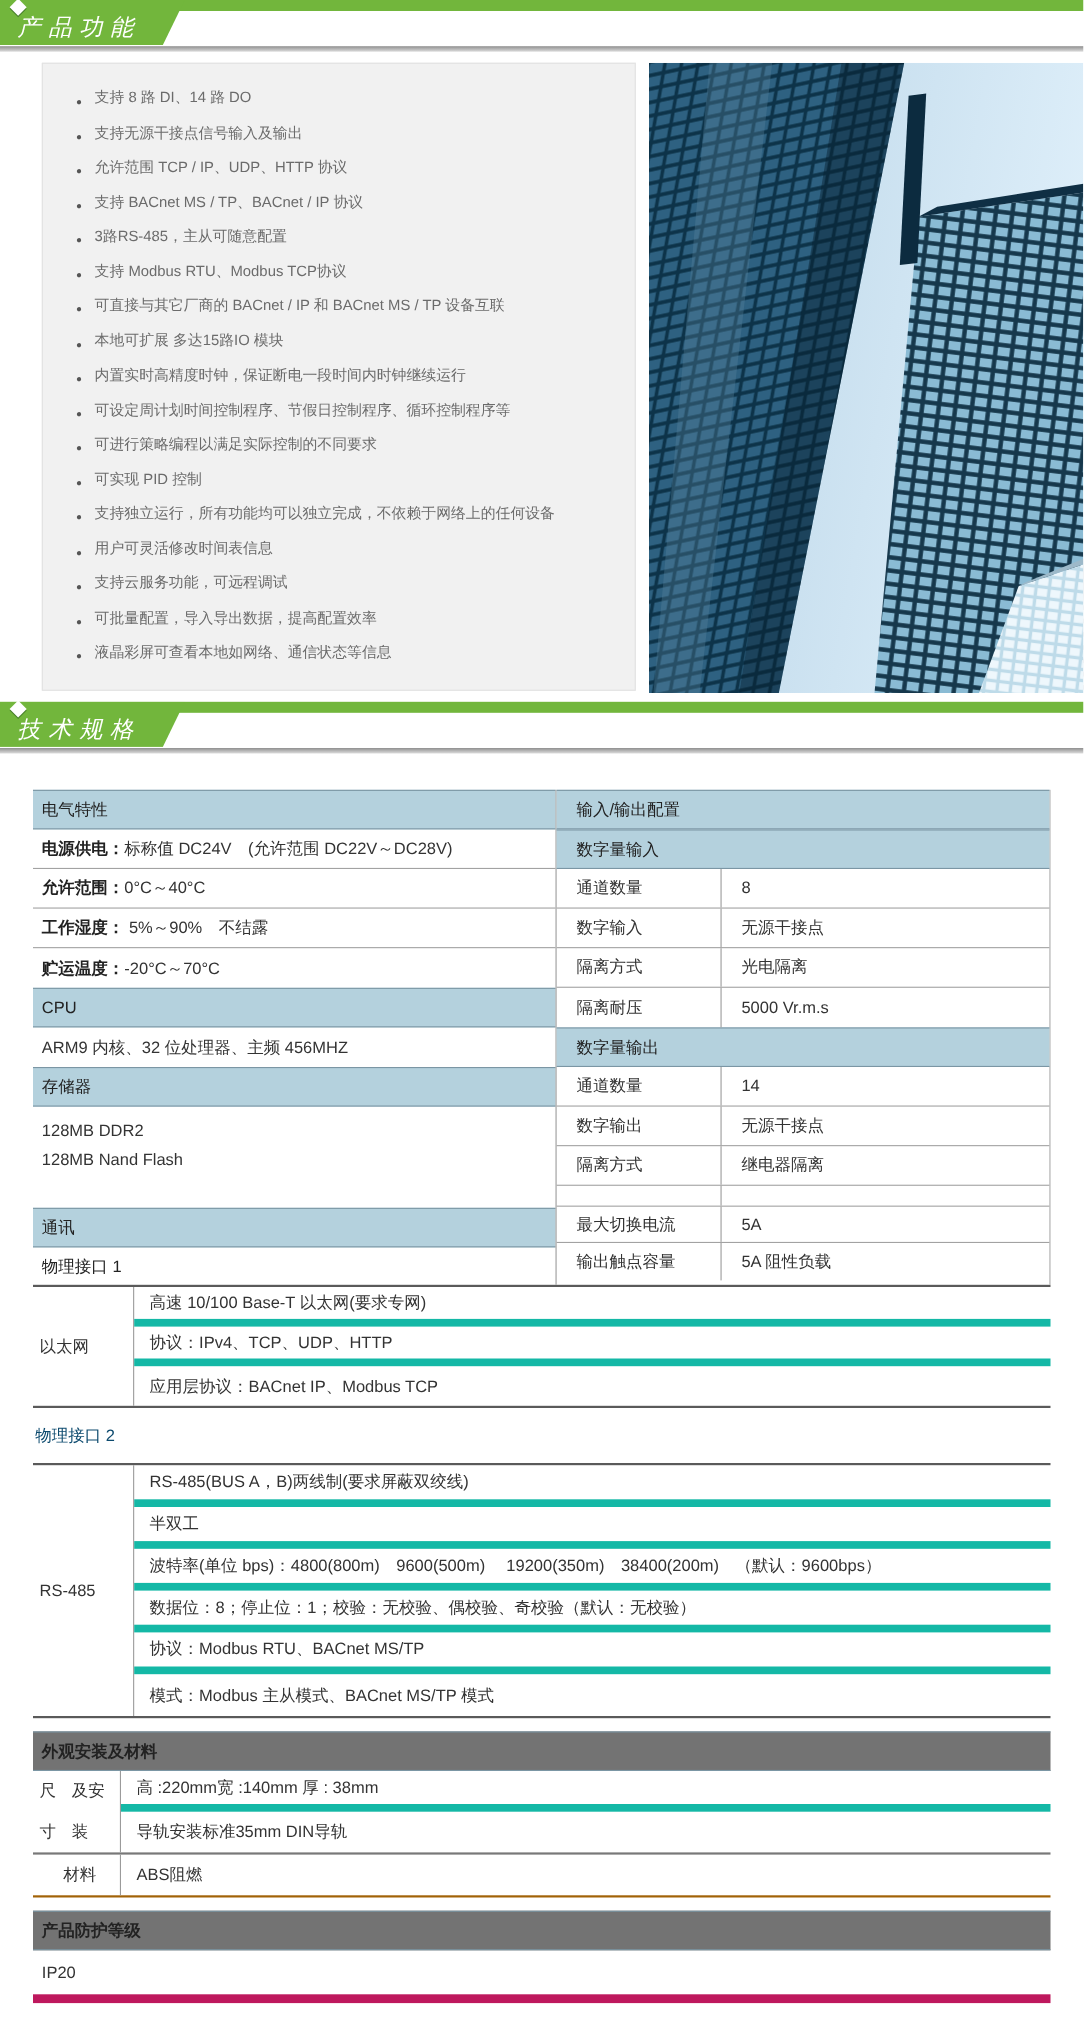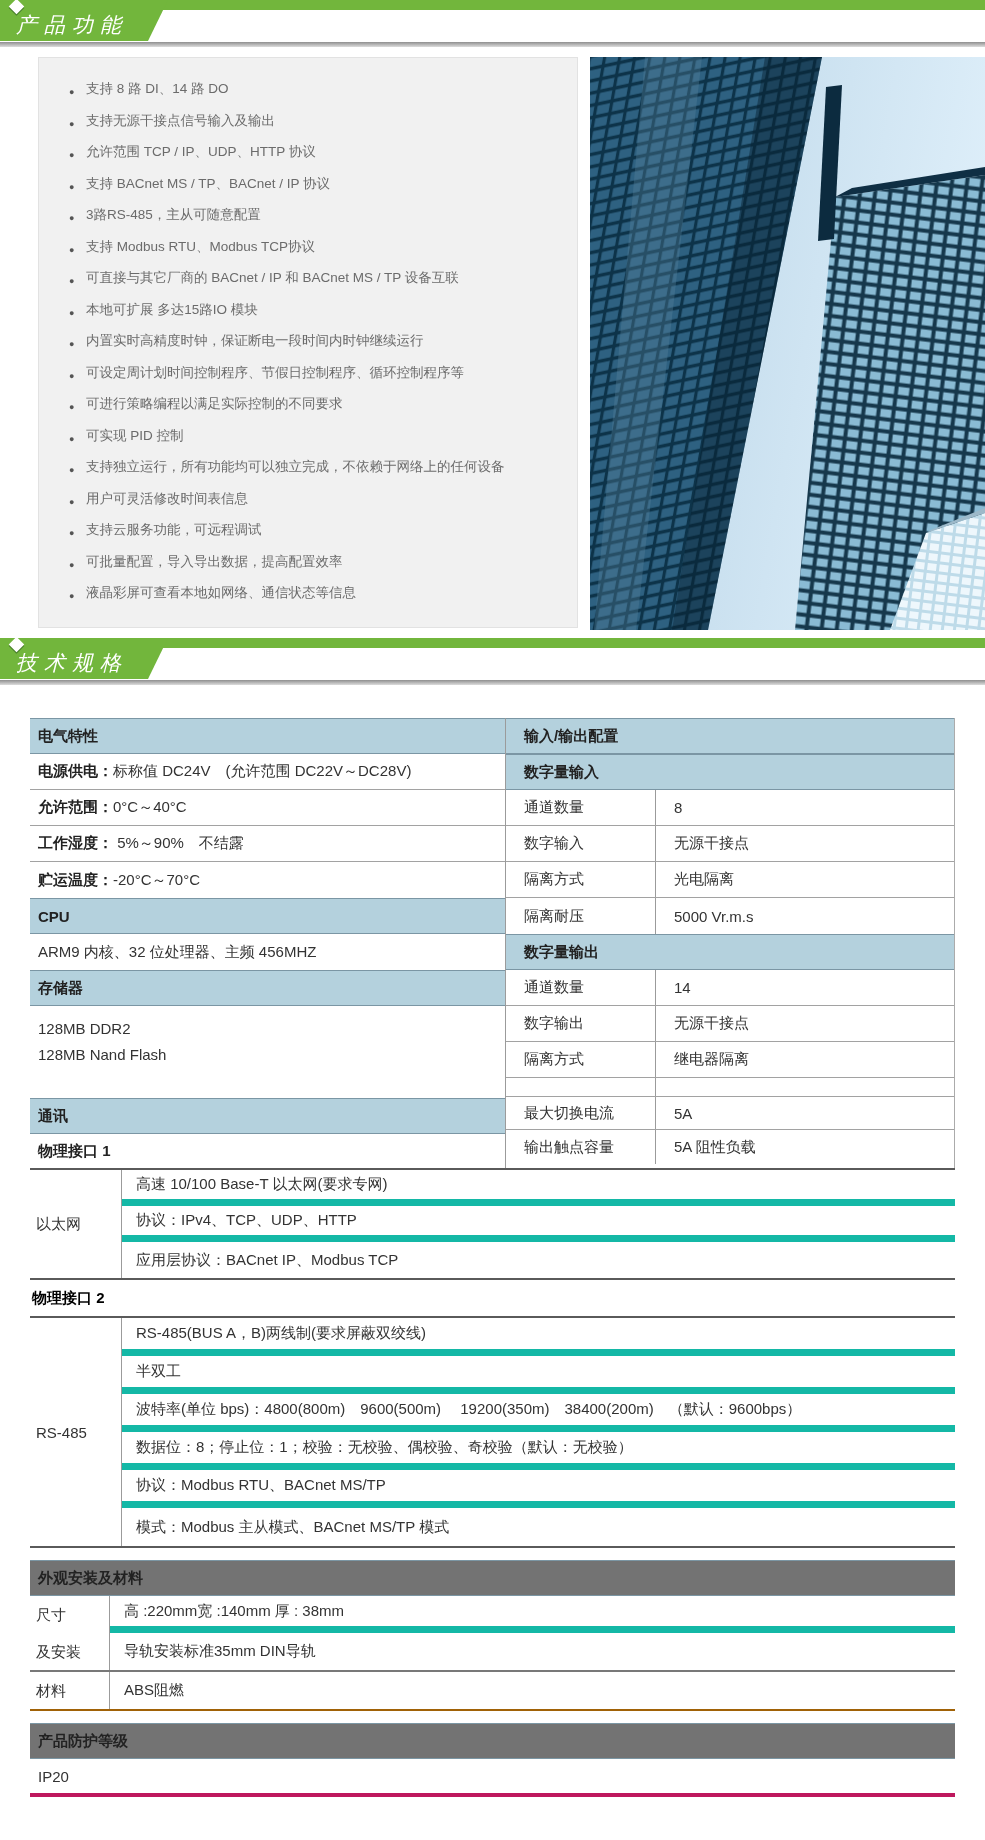--- a/index.html
+++ b/index.html
@@ -23,21 +23,21 @@
                 background:#f1f1f1;border:1px solid #e2e2e2}
   .features-box ul{list-style:none;padding:22px 8px 0 30px}
   .features-box li{display:flex;color:#6b6b6b;font-size:13.5px;line-height:18px;margin-bottom:10.5px}
   .features-box .dot{width:17px;font-size:9px;color:#555;padding-top:3px;flex:none}
   .features-box .txt{flex:1;white-space:nowrap;overflow:visible}
 
   .photo{position:absolute;left:590px;top:57px;width:395px;height:573px;overflow:hidden}
 
   
   .spec{position:absolute;left:30px;top:718px;width:925px;font-size:15px}
-  .hdr{font-weight:bold;color:#222}
+  .hdr{font-weight:normal;color:#222}
   .pad8{padding-left:8px}
   .pad18{padding-left:18px}
   .lh26{line-height:26px}
 
   .upper{display:flex;border-bottom:2px solid #5a5a5a}
   .ucol{}
   .ucol.l{width:475px}
   .ucol.r{width:450px;border-left:1px solid #9b9b9b;border-right:1px solid #ababab}
 
   .trow{display:flex;align-items:center;height:36px}
@@ -48,35 +48,35 @@
   .trow.h38{height:34px}
   .trow.lspacer{height:20px}
   .trow.rspacer{height:18px;align-items:stretch}
   .cell{width:100%}
   .plabel{width:150px;align-self:stretch;display:flex;align-items:center;padding-left:18px;border-right:1px solid #9b9b9b;flex:none}
   .plabel.spl{border-right:1px solid #9b9b9b}
   .pvalue{flex:1;padding-left:18px}
 
   .group{display:flex;width:100%;border-bottom:2px solid #5a5a5a}
   .glabel{width:92px;flex:none;border-right:1px solid #9b9b9b;display:flex;align-items:center;padding-left:6px}
-  .glabel80{width:80px;flex-direction:column;justify-content:center;align-items:flex-start;line-height:37px}
+  .glabel80{width:80px;flex-direction:row;justify-content:center;align-items:flex-start;line-height:37px}
   .grows{flex:1}
   .grow{height:36px;display:flex;align-items:center;padding-left:14px;border-bottom:7px solid #14b8a6}
   .grow:last-child{border-bottom:0}
   .rs .grow{height:38px}
   .app .grow{height:37px}
   .app{border-bottom:2px solid #787878}
   .app2{border-bottom:2px solid #a16207}
 
-  .ifrow{height:38px;display:flex;align-items:center;font-weight:bold;color:#000000;
+  .ifrow{height:52px;display:flex;align-items:center;font-weight:normal;color:#0c4a6e;
          padding-left:2px;border-bottom:2px solid #5a5a5a}
   .bluebar{height:36px;background:#737373;border-top:1px solid #7b96a4;border-bottom:1px solid #7b96a4;
            display:flex;align-items:center;font-weight:bold;color:#222;padding-left:8px}
   .gap12{height:12px}
-  .iprow{height:38px;display:flex;align-items:center;padding-left:8px;border-bottom:4px solid #be185d}
+  .iprow{height:48px;display:flex;align-items:center;padding-left:8px;border-bottom:8px solid #be185d}
   b{font-weight:bold;color:#222}
 </style>
 </head>
 <body>
 
 <div class="page">
 
   <div class="banner" style="top:0">
     <div class="b-strip"></div>
     <div class="b-label">

